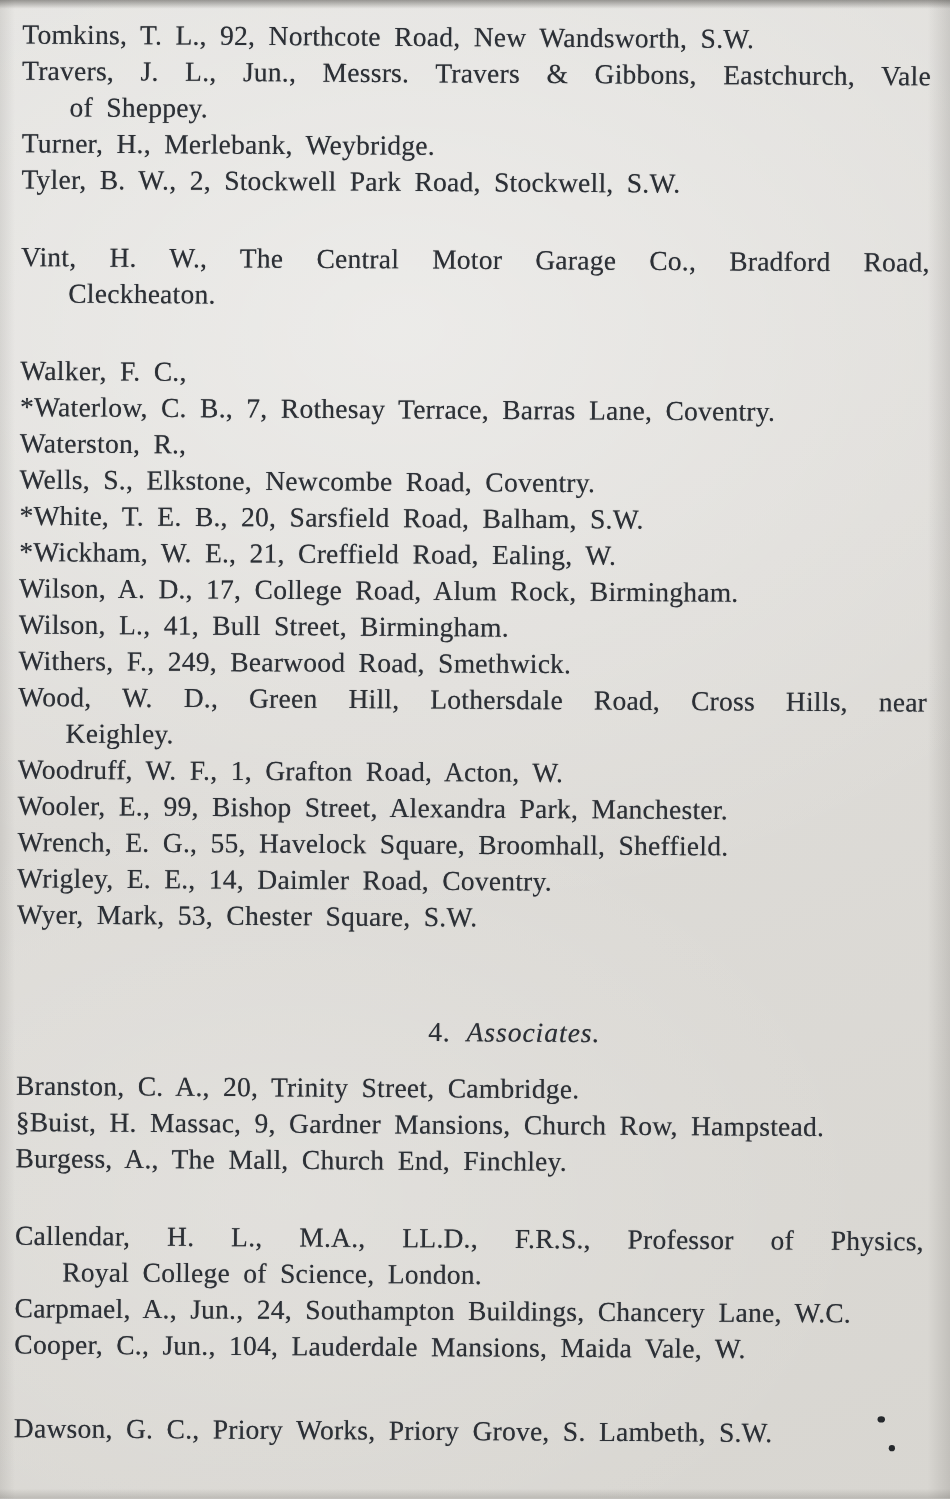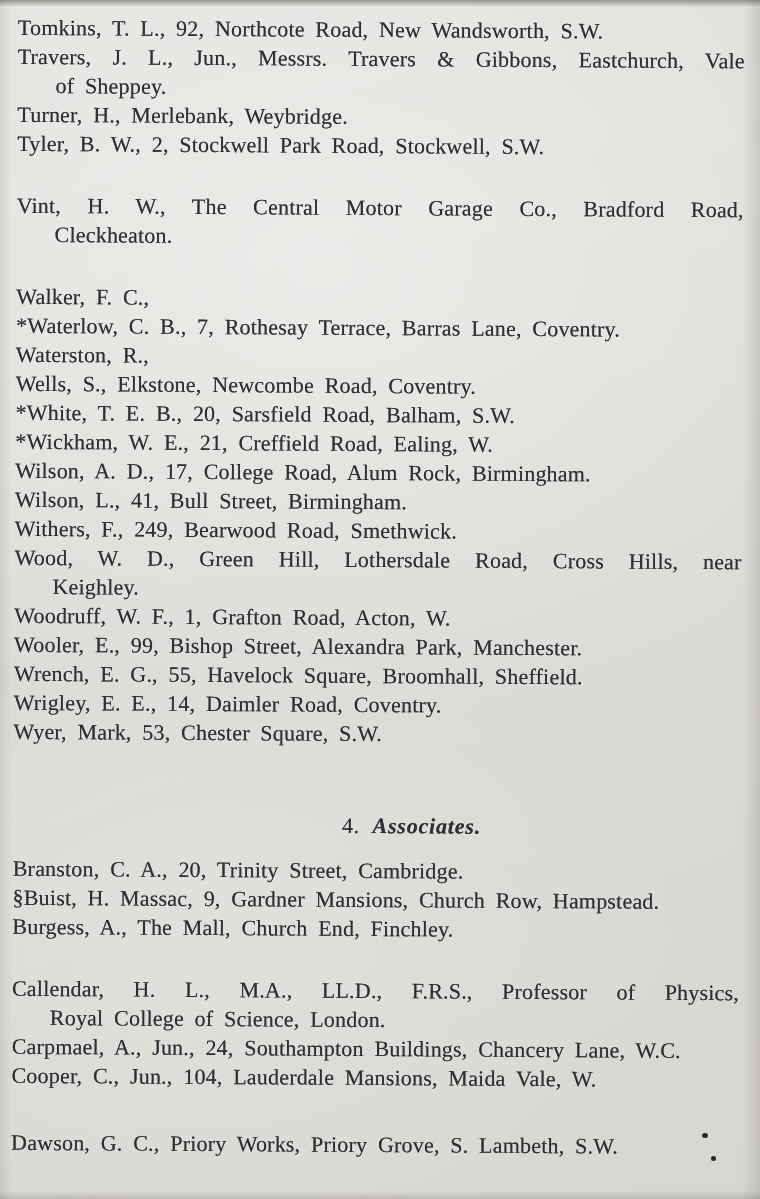--- a/index.html
+++ b/index.html
@@ -36,21 +36,21 @@
          text-shadow:0 0 .6px rgba(44,48,54,.65);}
   .entry .l1{white-space:normal;}
   .entry.wrapped .l1{text-align:justify;text-align-last:justify;}
   .entry .l2{padding-left:38px;}
   .gap1{margin-top:33px;}
   .gap2{margin-top:38px;}
   .heading{margin-top:63px;margin-bottom:16px;text-align:center;padding-left:70px;
            font-size:22px;line-height:29px;color:#2c3036;
            text-shadow:0 0 .6px rgba(44,48,54,.65);}
   .heading .hnum{margin-right:13px;letter-spacing:.5px;}
-  .heading .htitle{font-style:italic;letter-spacing:.8px;word-spacing:2px;font-weight:bold;}
+  .heading .htitle{font-style:italic;letter-spacing:.8px;word-spacing:2px;}
   .speck{position:absolute;z-index:3;background:#25282c;border-radius:50%;}
   .speck.s1{left:702px;top:1133px;width:6px;height:5px;}
   .speck.s2{left:711px;top:1156px;width:5px;height:5px;}
 </style>
 </head>
 <body>
 
 <div class="page">
 
   <div class="ghost-layer">

